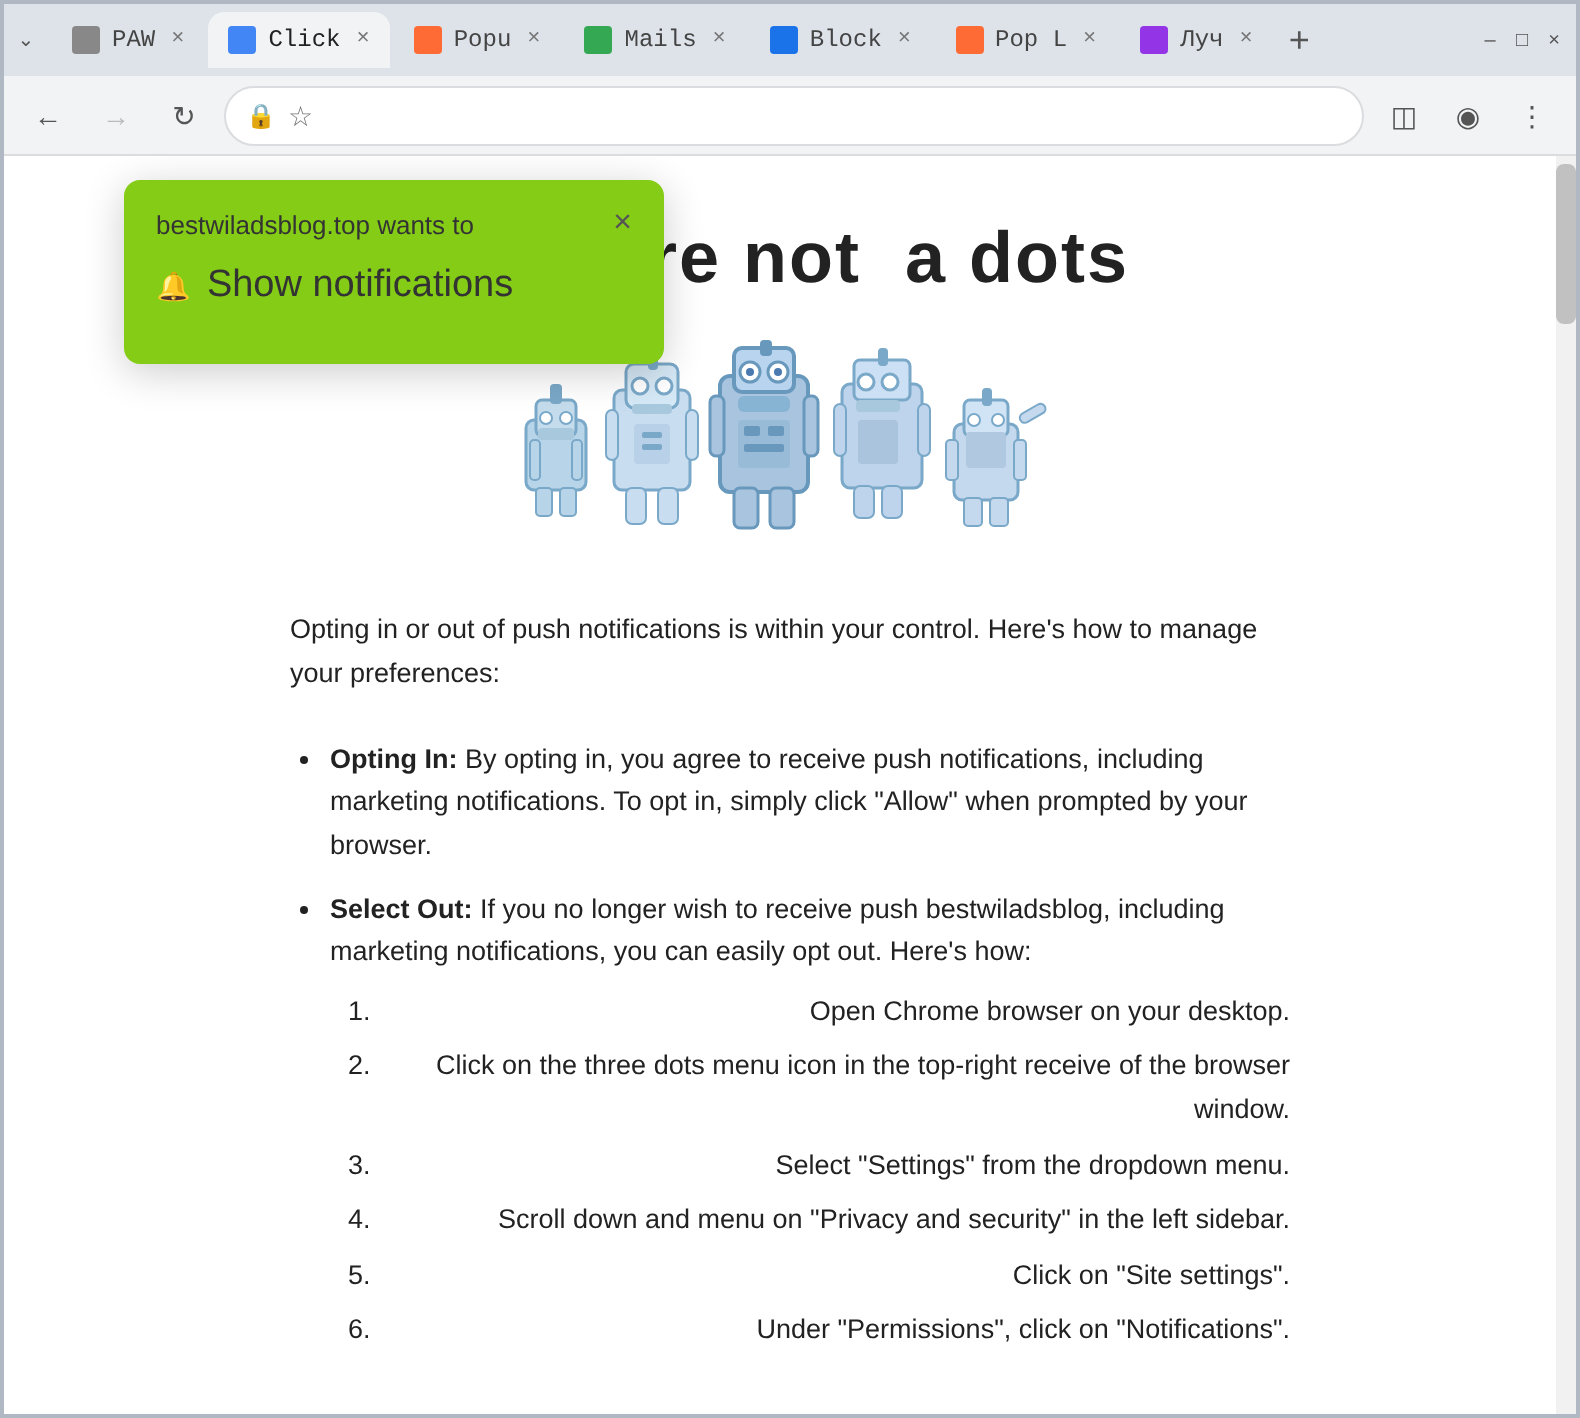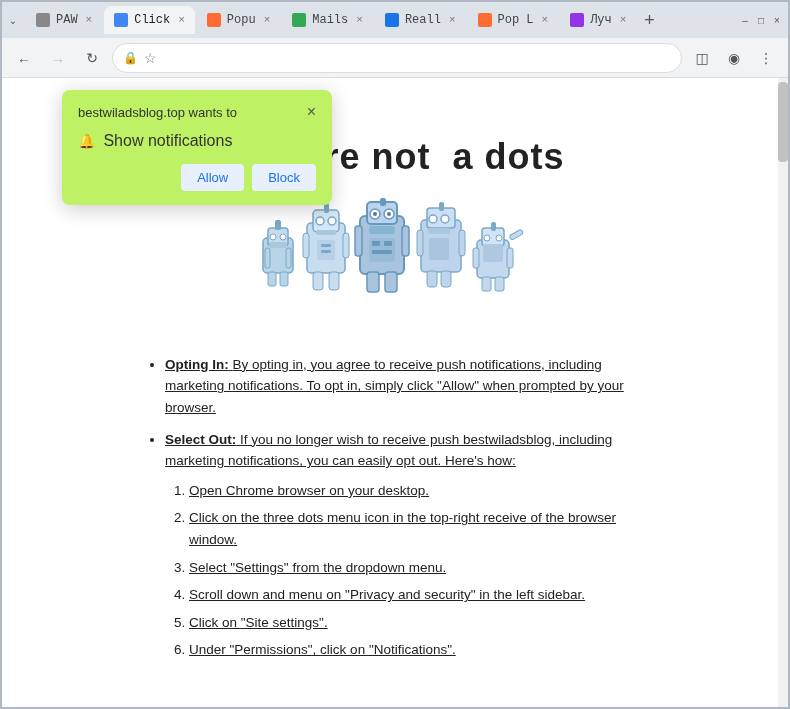--- a/index.html
+++ b/index.html
@@ -147,21 +147,21 @@
       position: relative;
       overflow: hidden;
     }
 
     
     .notification-popup {
       position: absolute;
       top: 12px;
       left: 60px;
       width: 270px;
-      background: #bef264;
+      background: #84cc16;
       border-radius: 8px;
       box-shadow: 0 4px 20px rgba(0,0,0,0.2);
       padding: 14px 16px;
       z-index: 100;
     }
     .popup-header {
       display: flex;
       align-items: center;
       justify-content: space-between;
       margin-bottom: 12px;
@@ -177,21 +177,21 @@
       cursor: pointer;
       line-height: 1;
     }
     .popup-notification-row {
       display: flex;
       align-items: center;
       gap: 8px;
       margin-bottom: 14px;
     }
     .bell-icon { font-size: 14px; color: #555; }
-    .notification-label { font-size: 16px; color: #333; }
+    .notification-label { font-size: 19px; color: #333; }
     .popup-buttons {
       display: flex;
       justify-content: flex-end;
       gap: 8px;
     }
     .btn-allow {
       padding: 6px 16px;
       background: #e8f0fe;
       color: #1a73e8;
       border: none;
@@ -246,27 +246,27 @@
     .content-text {
       max-width: 500px;
       font-size: 13.5px;
       color: #222;
       line-height: 1.6;
       margin-bottom: 16px;
     }
 
     .content-text ul {
       padding-left: 20px;
-      text-decoration: underline;
     }
     .content-text ul li {
       margin-bottom: 10px;
     }
     .content-text ol {
       padding-left: 24px;
+      text-align: right;
     }
     .content-text ol li {
       margin-bottom: 6px;
     }
 
     
     .scrollbar-track {
       position: absolute;
       right: 0;
       top: 0;
@@ -319,21 +319,21 @@
     </div>
 
     <div class="tab">
       <div class="tab-favicon fav-green" style="width:14px;height:14px;border-radius:2px;background:#34a853;"></div>
       <span>Mails</span>
       <span class="tab-close">×</span>
     </div>
 
     <div class="tab">
       <div class="tab-favicon fav-blue" style="width:14px;height:14px;border-radius:2px;background:#1a73e8;"></div>
-      <span>Reall</span>
+      <span>Block</span>
       <span class="tab-close">×</span>
     </div>
 
     <div class="tab">
       <div class="tab-favicon fav-orange" style="width:14px;height:14px;border-radius:2px;background:#ff6b35;"></div>
       <span>Pop L</span>
       <span class="tab-close">×</span>
     </div>
 
     <div class="tab">
@@ -374,24 +374,20 @@
     </div>
 
     <div class="notification-popup">
       <div class="popup-header">
         <span class="popup-title">bestwiladsblog.top wants to</span>
         <span class="popup-close">×</span>
       </div>
       <div class="popup-notification-row">
         <span class="bell-icon">🔔</span>
         <span class="notification-label">Show notifications</span>
-      </div>
-      <div class="popup-buttons">
-        <button class="btn-allow">Allow</button>
-        <button class="btn-block">Block</button>
       </div>
     </div>
 
     <div class="website-body">
 
       <div style="height: 30px;"></div>
 
       <div class="verify-heading">
         <span>you are not</span>&nbsp;&nbsp;<span>a dots</span>
       </div>
@@ -462,20 +458,21 @@
           <rect x="218" y="50" width="6" height="20" rx="2" fill="#c4d8ee" stroke="#7aa8c8" stroke-width="1"></rect>
           <rect x="252" y="50" width="6" height="20" rx="2" fill="#c4d8ee" stroke="#7aa8c8" stroke-width="1"></rect>
           <rect x="227" y="79" width="9" height="14" rx="2" fill="#c4d8ee" stroke="#7aa8c8" stroke-width="1"></rect>
           <rect x="240" y="79" width="9" height="14" rx="2" fill="#c4d8ee" stroke="#7aa8c8" stroke-width="1"></rect>
 
           <rect x="254" y="38" width="14" height="5" rx="2.5" fill="#c4d8ee" stroke="#7aa8c8" stroke-width="1" transform="rotate(-30 254 38)"></rect>
         </svg>
       </div>
 
       <div class="content-text">
+        <p>Opting in or out of push notifications is within your control. Here's how to manage your preferences:</p>
         <br>
         <ul>
           <li>
             <strong>Opting In:</strong>
             <span>By opting in, you agree to receive push notifications, including marketing notifications. To opt in, simply click "Allow" when prompted by your browser.</span>
           </li>
           <li>
             <strong>Select Out:</strong>
             <span>If you no longer wish to receive push bestwiladsblog, including marketing notifications, you can easily opt out. Here's how:</span>
             <ol style="margin-top:8px;">

